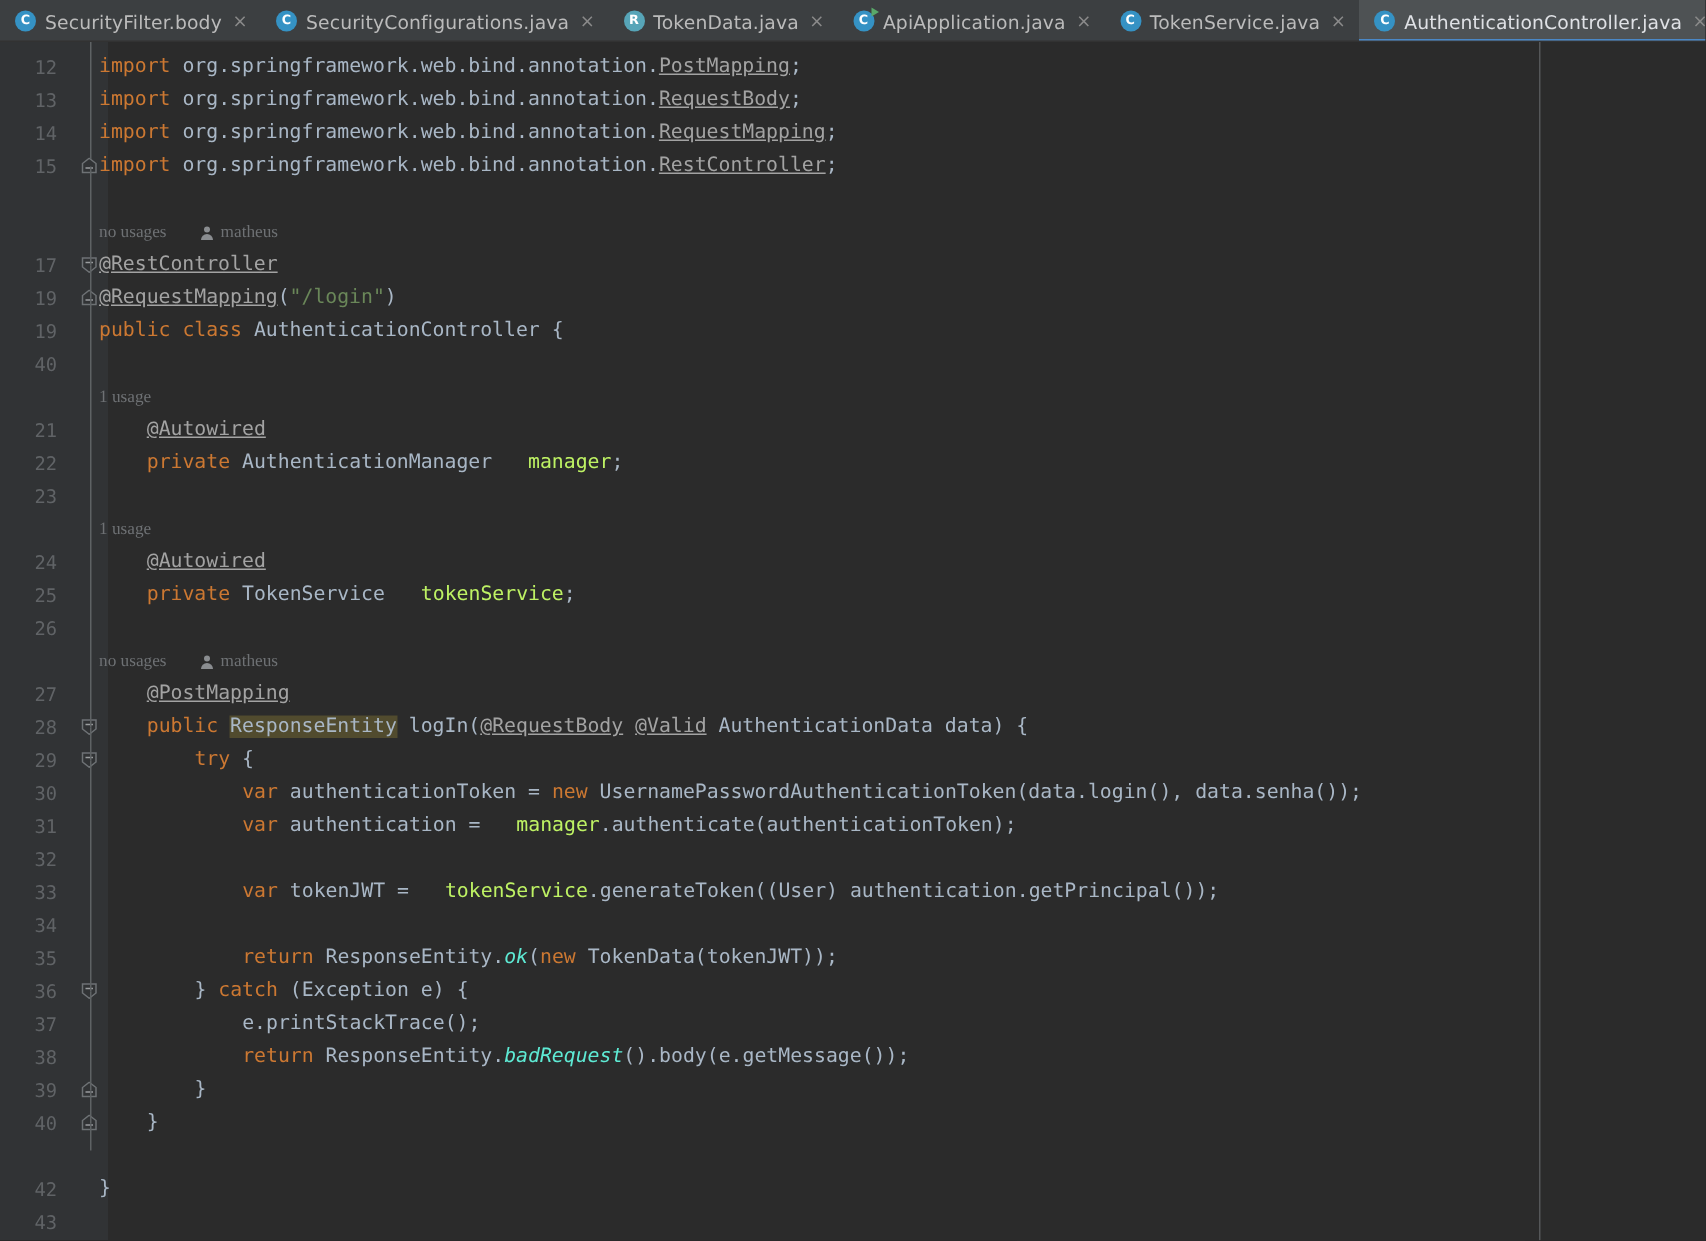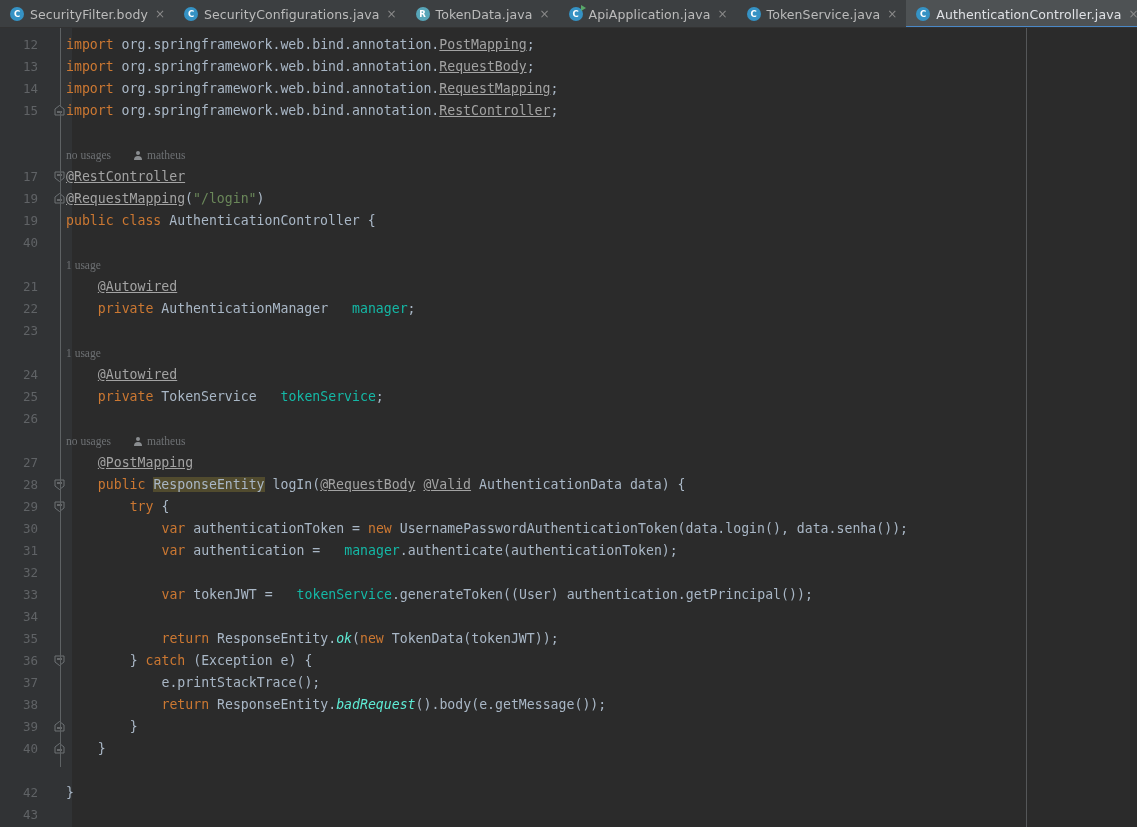--- a/index.html
+++ b/index.html
@@ -195,21 +195,21 @@
     position: absolute;
     left: 59.5px;
     width: 1px;
     background: #5e6264;
   }
 
   
   .kw   { color: #cc7832; }
   .ann  { color: #a3a3a3; text-decoration: underline; }
   .str  { color: #6a8759; }
-  .fld  { color: #14b8a6; padding-left: 16px; }
+  .fld  { color: #bef264; padding-left: 16px; }
   .sttc { color: #5eead4; font-style: italic; }
   .plain{ color: #a9b7c6; }
   .ident-hl { background: #514b2e; }
 </style>
 </head>
 <body>
 
 <div id="tab-bar">
     <div class="tab">
       <span class="file-icon">C</span>

